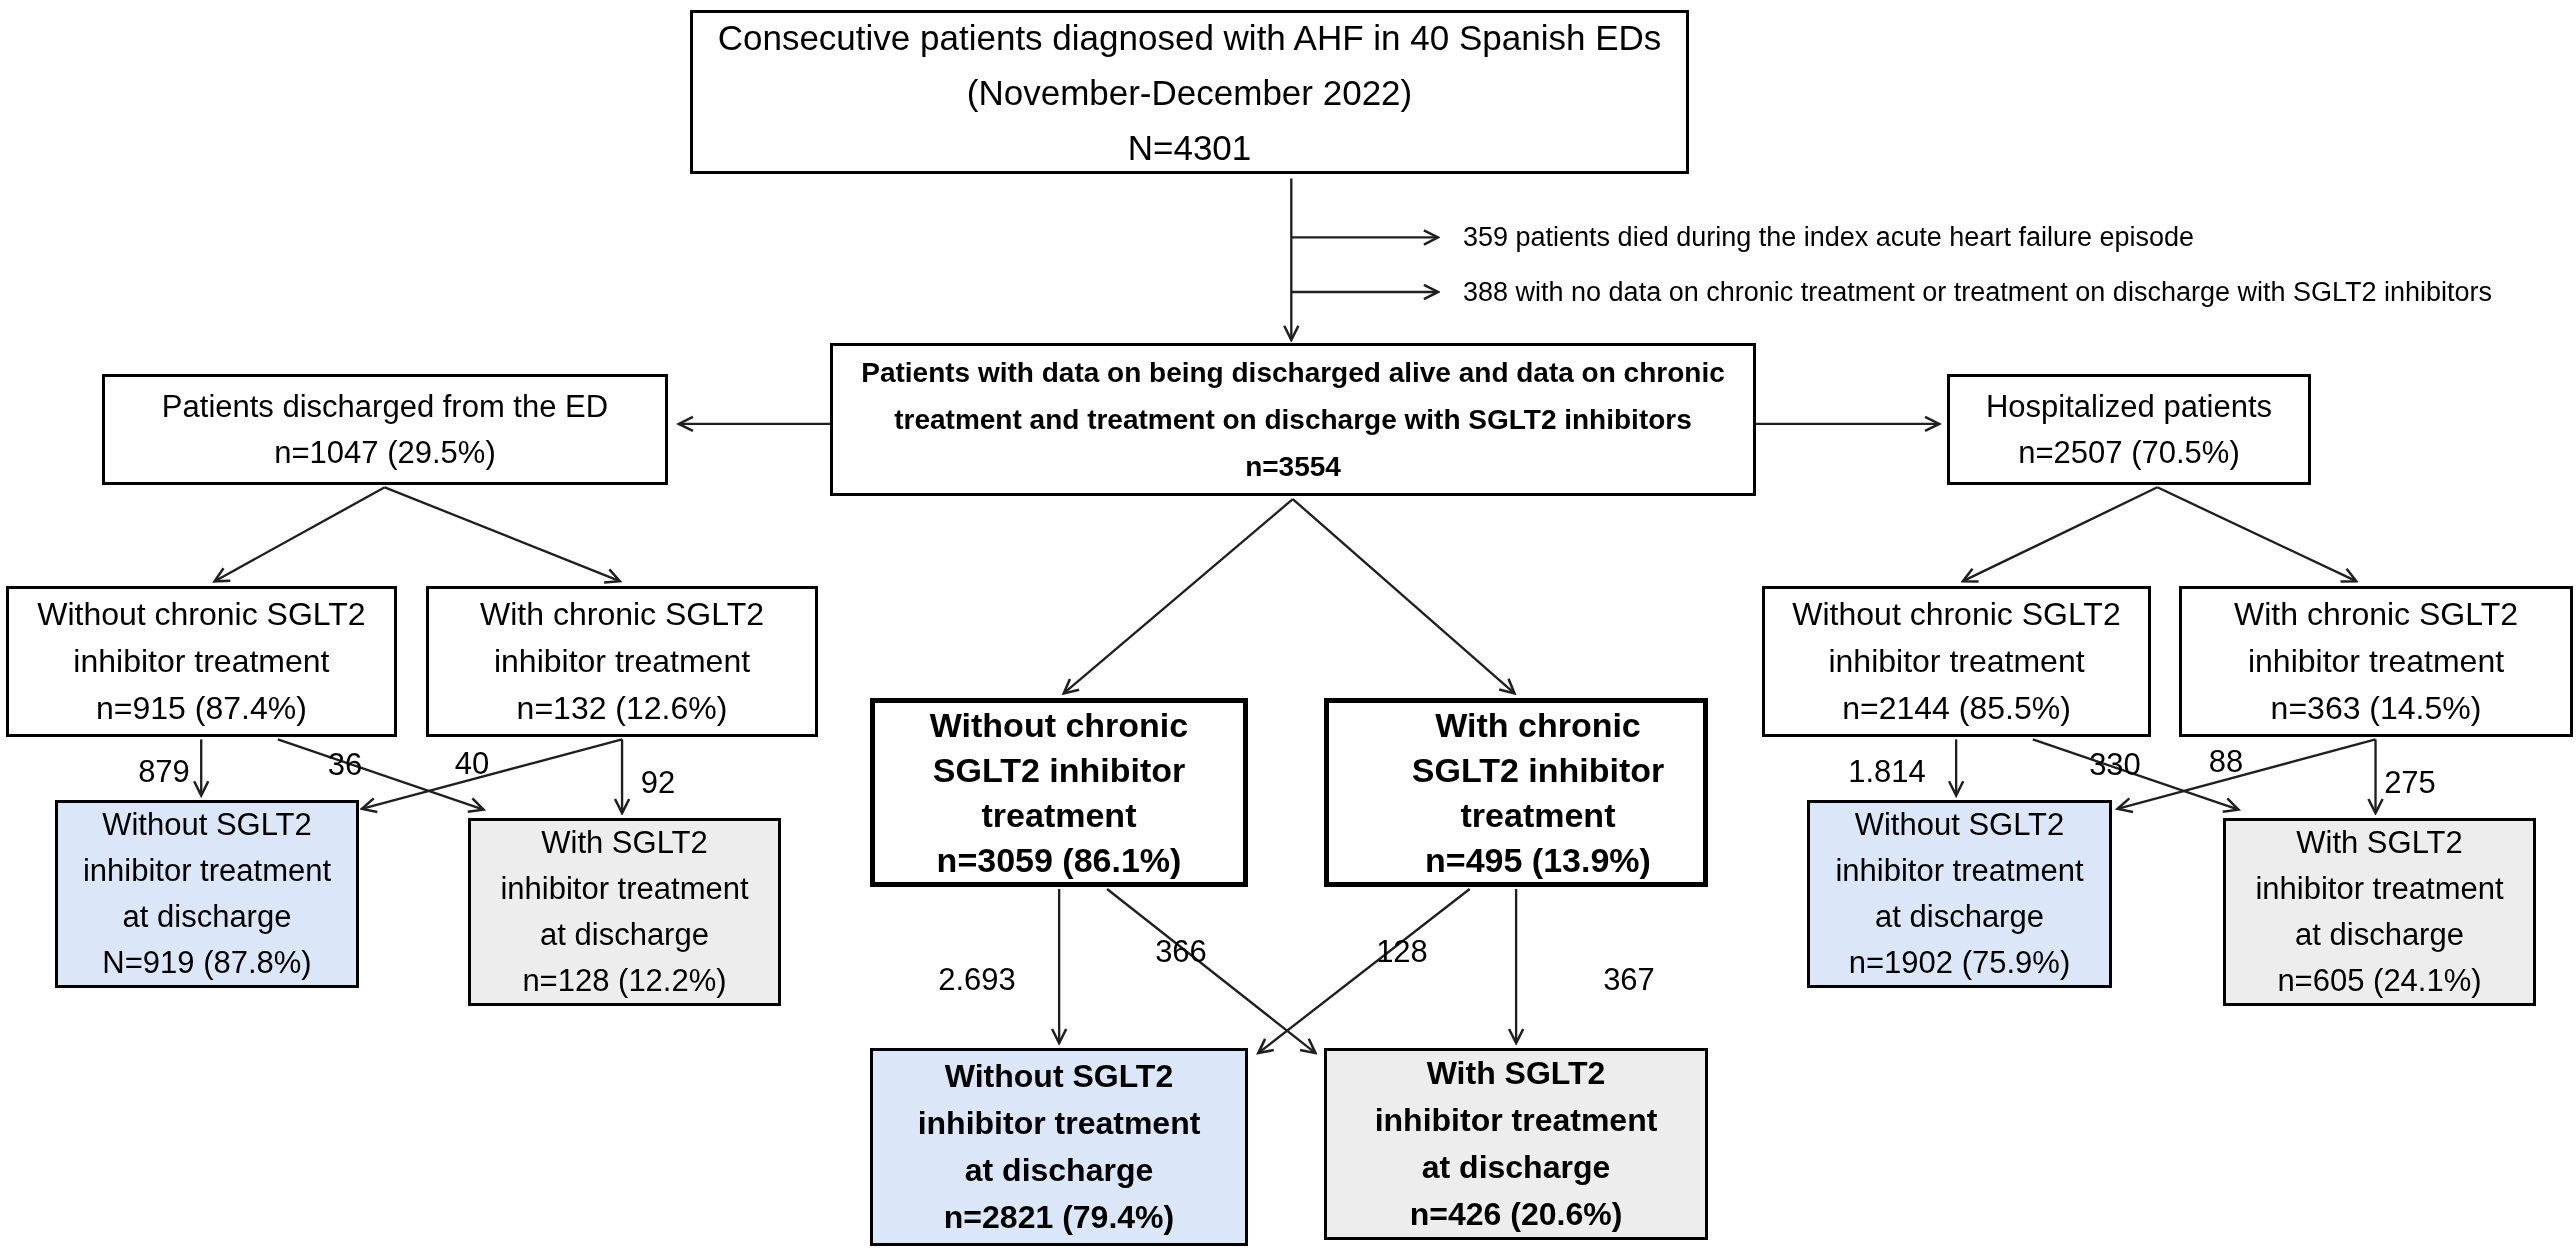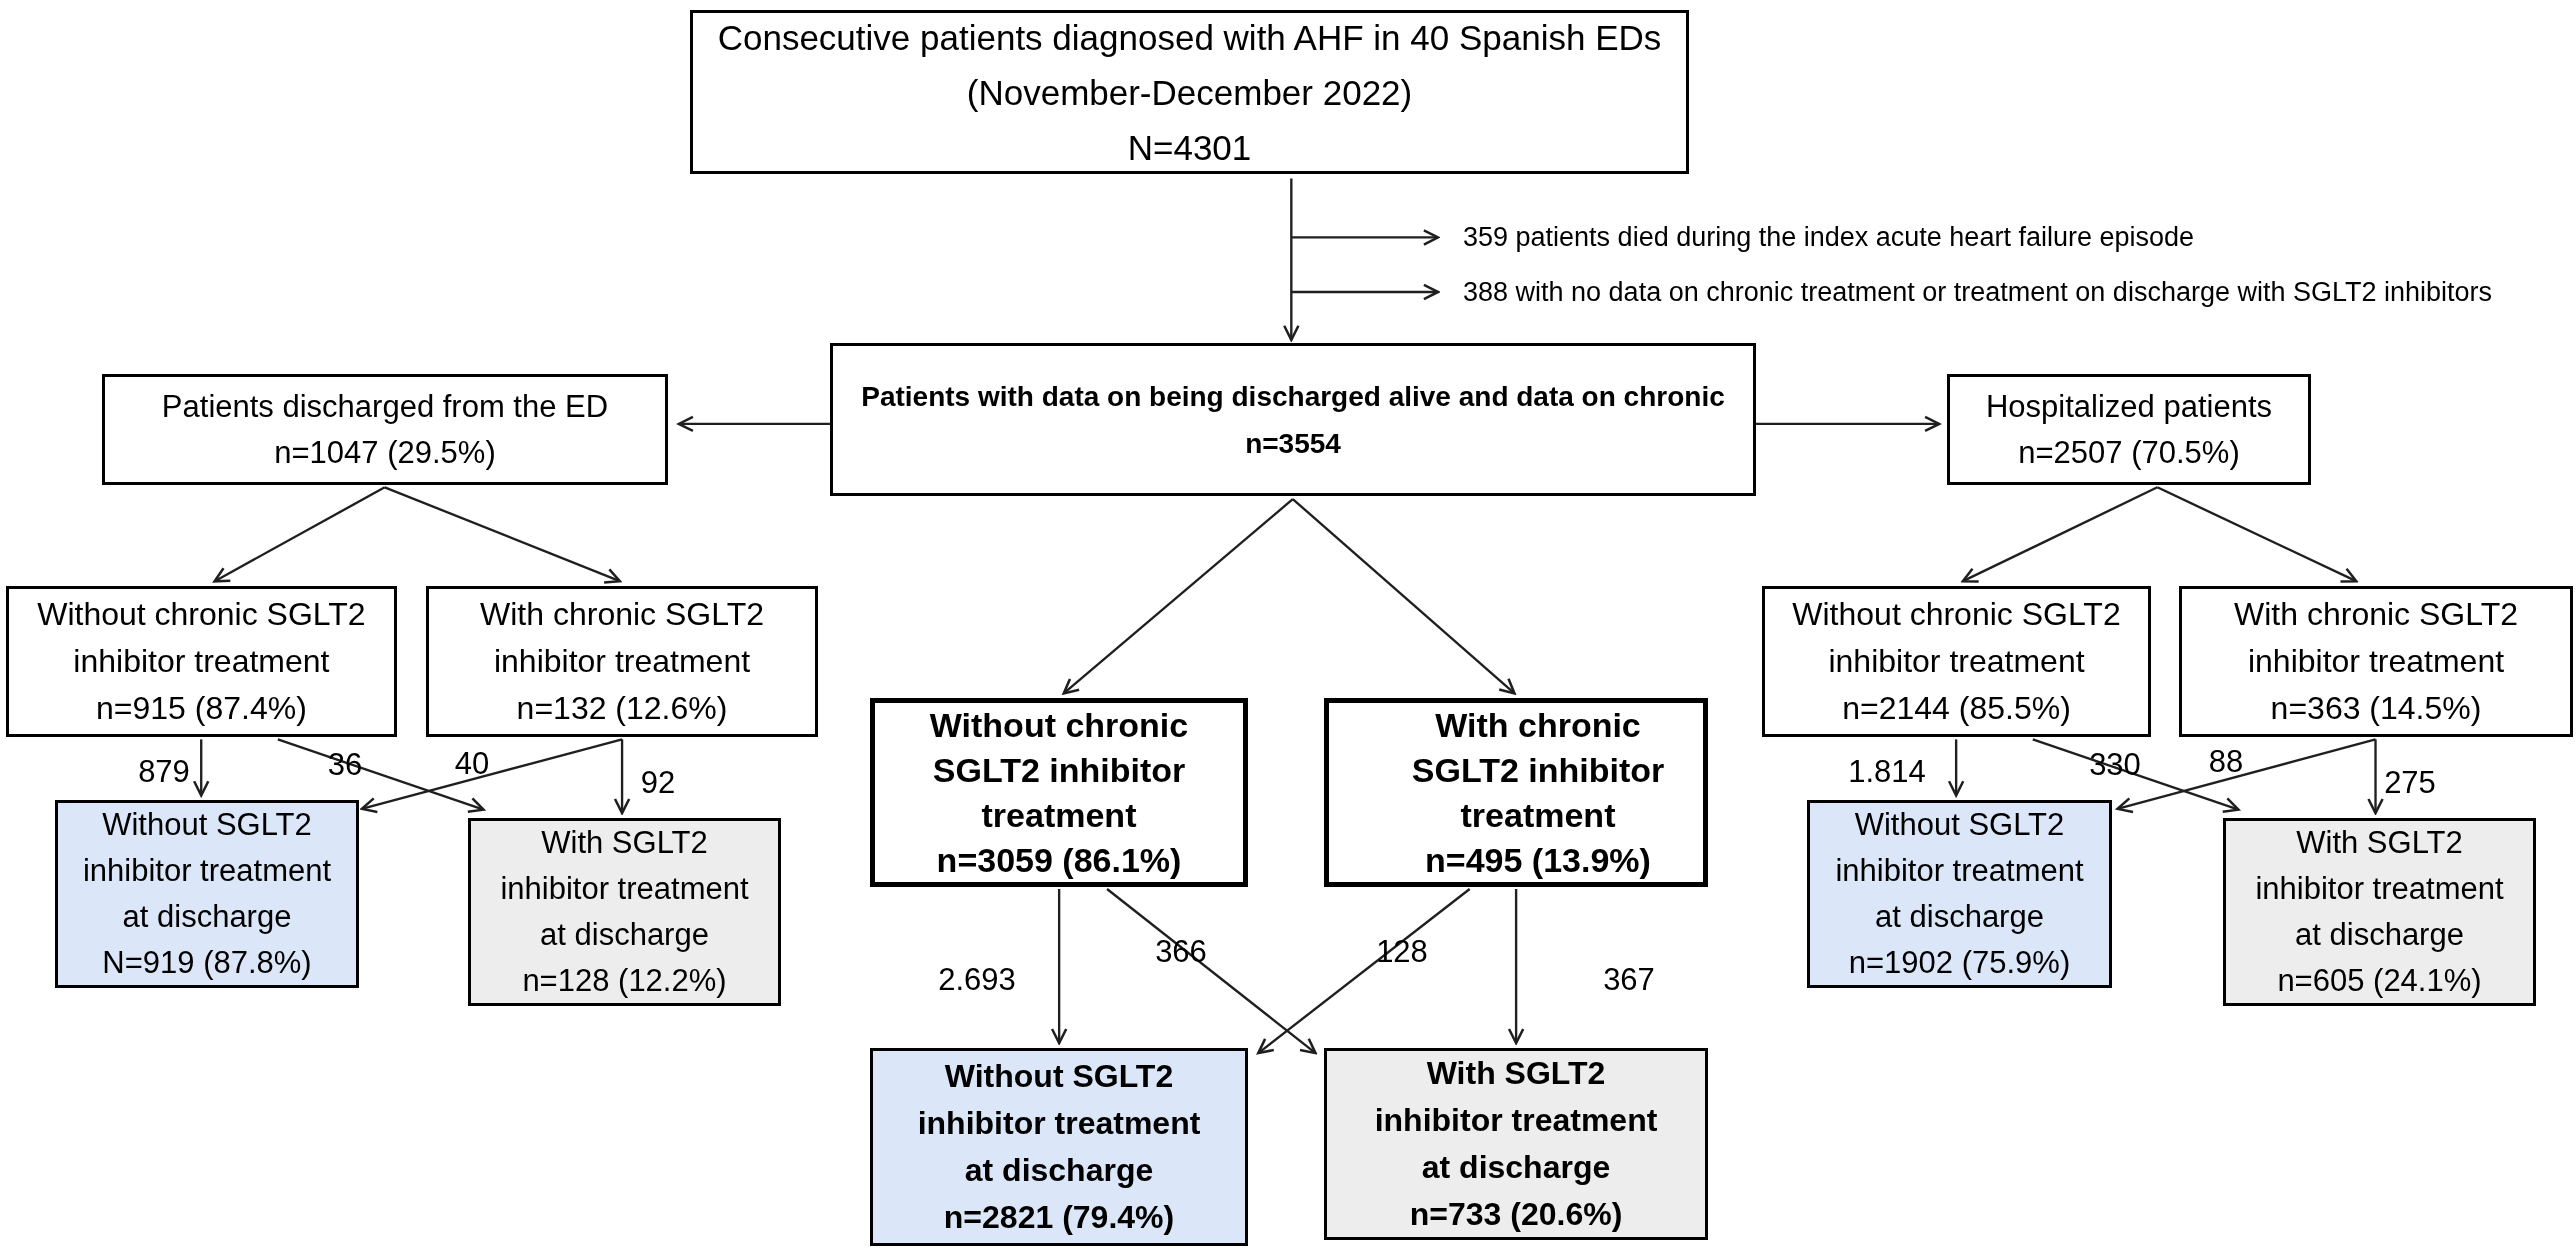--- a/index.html
+++ b/index.html
@@ -108,20 +108,21 @@
     <div>Consecutive patients diagnosed with AHF in 40 Spanish EDs</div>
     <div>(November-December 2022)</div>
     <div>N=4301</div>
   </div>
 
   <div class="excl-note" style="left:1463px; top:237px;">359 patients died during the index acute heart failure episode</div>
   <div class="excl-note" style="left:1463px; top:292px;">388 with no data on chronic treatment or treatment on discharge with SGLT2 inhibitors</div>
 
   <div class="node bold" style="left:830px; top:343px; width:926px; height:153px; font-size:28px; line-height:47px;">
     <div>Patients with data on being discharged alive and data on chronic</div>
+    <div>treatment and treatment on discharge with SGLT2 inhibitors</div>
     <div>n=3554</div>
   </div>
 
   <div class="node" style="left:102px; top:374px; width:566px; height:111px; font-size:31px; line-height:46px;">
     <div>Patients discharged from the ED</div>
     <div>n=1047 (29.5%)</div>
   </div>
 
   <div class="node" style="left:1947px; top:374px; width:364px; height:111px; font-size:31px; line-height:46px;">
     <div>Hospitalized patients</div>
@@ -179,21 +180,21 @@
   <div class="node blue bold" style="left:870px; top:1048px; width:378px; height:198px; font-size:32px; line-height:47px;">
     <div>Without SGLT2</div>
     <div>inhibitor treatment</div>
     <div>at discharge</div>
     <div>n=2821 (79.4%)</div>
   </div>
   <div class="node grey bold" style="left:1324px; top:1048px; width:384px; height:192px; font-size:32px; line-height:47px;">
     <div>With SGLT2</div>
     <div>inhibitor treatment</div>
     <div>at discharge</div>
-    <div>n=733 (20.6%)</div>
+    <div>n=426 (20.6%)</div>
   </div>
 
   <div class="node blue" style="left:1807px; top:800px; width:305px; height:188px; font-size:31px; line-height:46px;">
     <div>Without SGLT2</div>
     <div>inhibitor treatment</div>
     <div>at discharge</div>
     <div>n=1902 (75.9%)</div>
   </div>
   <div class="node grey" style="left:2223px; top:818px; width:313px; height:188px; font-size:31px; line-height:46px;">
     <div>With SGLT2</div>

